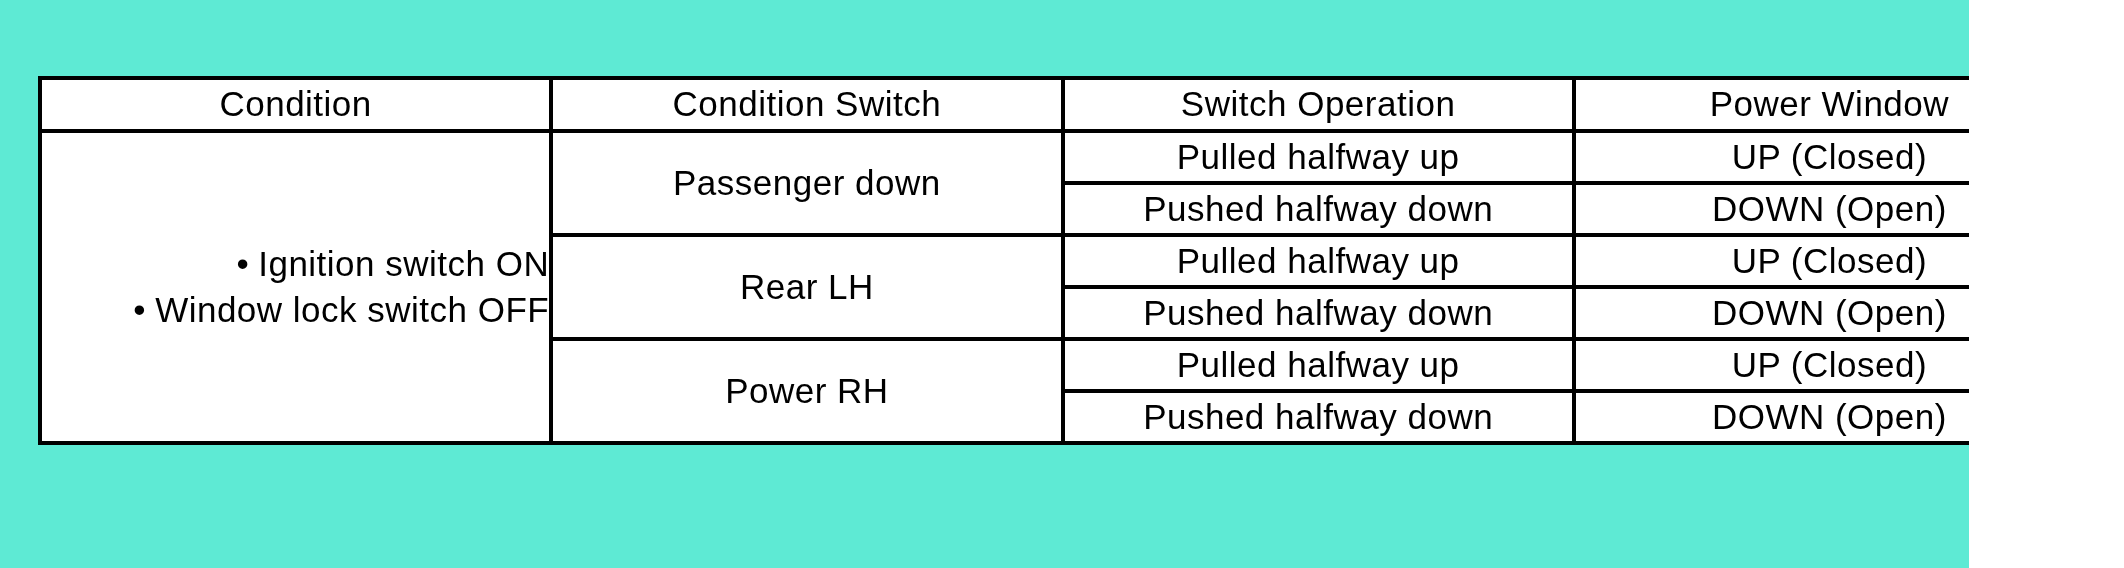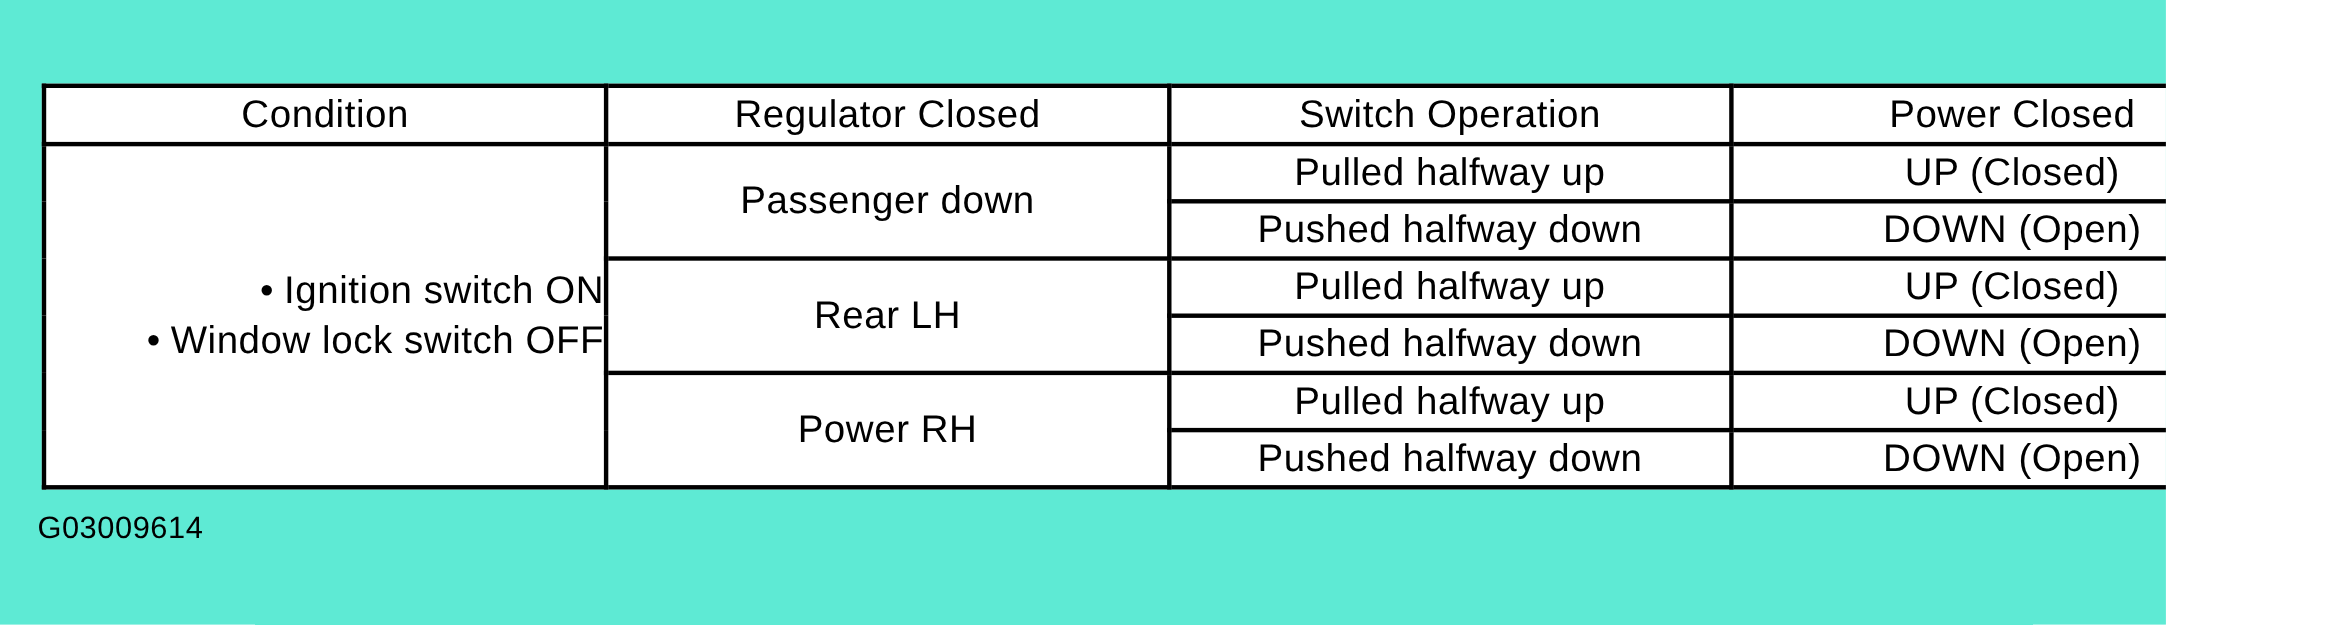--- a/index.html
+++ b/index.html
@@ -67,23 +67,23 @@
   <table class="pw">
     <colgroup>
       <col style="width:25%">
         <col style="width:25%">
         <col style="width:25%">
         <col style="width:25%">
     </colgroup>
     <tbody>
       <tr class="hdr">
         <th>Condition</th>
-        <th>Regulator Closed</th>
+        <th>Condition Switch</th>
         <th>Switch Operation</th>
-        <th>Power Closed</th>
+        <th>Power Window</th>
       </tr>
 
       <tr class="row">
         <td class="cond" rowspan="6">
           <div class="cond-item"><span class="bullet">•</span><span>Ignition switch ON</span></div>
           <div class="cond-item"><span class="bullet">•</span><span>Window lock switch OFF</span></div>
         </td>
         <td rowspan="2">Passenger down</td>
         <td>Pulled halfway up</td>
         <td>UP (Closed)</td>
@@ -108,15 +108,14 @@
         <td>Pulled halfway up</td>
         <td>UP (Closed)</td>
       </tr>
       <tr class="row">
         <td>Pushed halfway down</td>
         <td>DOWN (Open)</td>
       </tr>
     </tbody>
   </table>
 
-  <div class="figure-id">G03009614</div>
 
 </div>
 
 </body></html>

